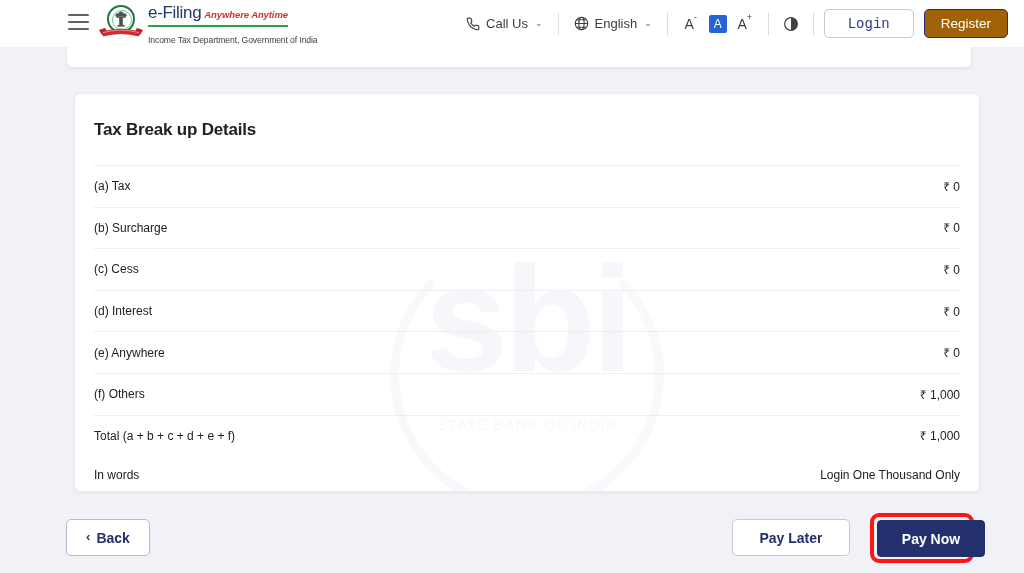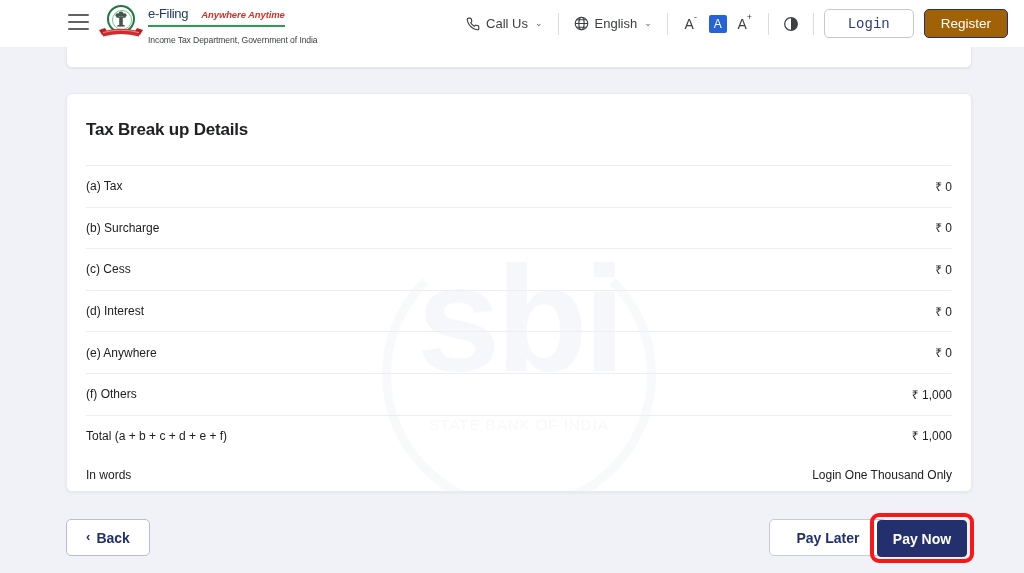--- a/index.html
+++ b/index.html
@@ -98,31 +98,31 @@
 
   .brand-text { margin-left: 4px; padding-top: 1px; }
   .brand-line1 {
     white-space: nowrap;
     line-height: 18px;
     border-bottom: 2px solid #2e9e4f;
     padding-bottom: 1px;
     display: inline-block;
   }
   .efiling {
-    font-size: 13px;
+    font-size: 17px;
     color: #1f3a63;
     letter-spacing: -0.3px;
     font-weight: 400;
   }
   .tagline {
     font-size: 9.5px;
     color: #d0342c;
     font-style: italic;
     font-weight: bold;
-    margin-left: 13px;
+    margin-left: 3px;
     letter-spacing: -0.1px;
   }
   .brand-line2 {
     font-size: 8.6px;
     color: #3c4043;
     margin-top: 8px;
     letter-spacing: -0.1px;
     white-space: nowrap;
   }
 
@@ -241,21 +241,21 @@
     width: 906px;
     height: 68px;
     background: #ffffff;
     border: 1px solid #e6e8ef;
     border-radius: 6px;
     box-shadow: 0 1px 2px rgba(60,64,67,.08);
   }
 
   .card {
     position: absolute;
-    left: 66px;
+    left: 74px;
     top: 46px;
     width: 906px;
     height: 399px;
     background: #ffffff;
     border: 1px solid #e9eaf0;
     border-radius: 6px;
     box-shadow: 0 1px 3px rgba(60,64,67,.07);
     overflow: hidden;
   }
 
@@ -368,21 +368,21 @@
   }
   .btn-back .bchev {
     font-size: 13px;
     font-weight: bold;
     position: relative;
     top: -1px;
   }
 
   .btn-paylater {
     position: absolute;
-    left: 769px;
+    left: 732px;
     top: 2px;
     width: 118px;
     height: 37px;
     border: 1px solid #c8cad8;
     border-radius: 5px;
     background: #ffffff;
     color: #242f6e;
     font-size: 14px;
     font-weight: bold;
     cursor: pointer;
@@ -396,21 +396,21 @@
     width: 104px;
     height: 50px;
     border: 4px solid #fc1717;
     border-radius: 9px;
     padding: 0;
   }
   .btn-paynow {
     position: absolute;
     left: 3px;
     top: 3px;
-    width: 90px;
+    width: 108px;
     height: 37px;
     border: 1px solid #242f6e;
     border-radius: 4px;
     background: #242f6e;
     color: #ffffff;
     font-size: 14px;
     font-weight: bold;
     cursor: pointer;
     font-family: "Liberation Sans", sans-serif;
   }

